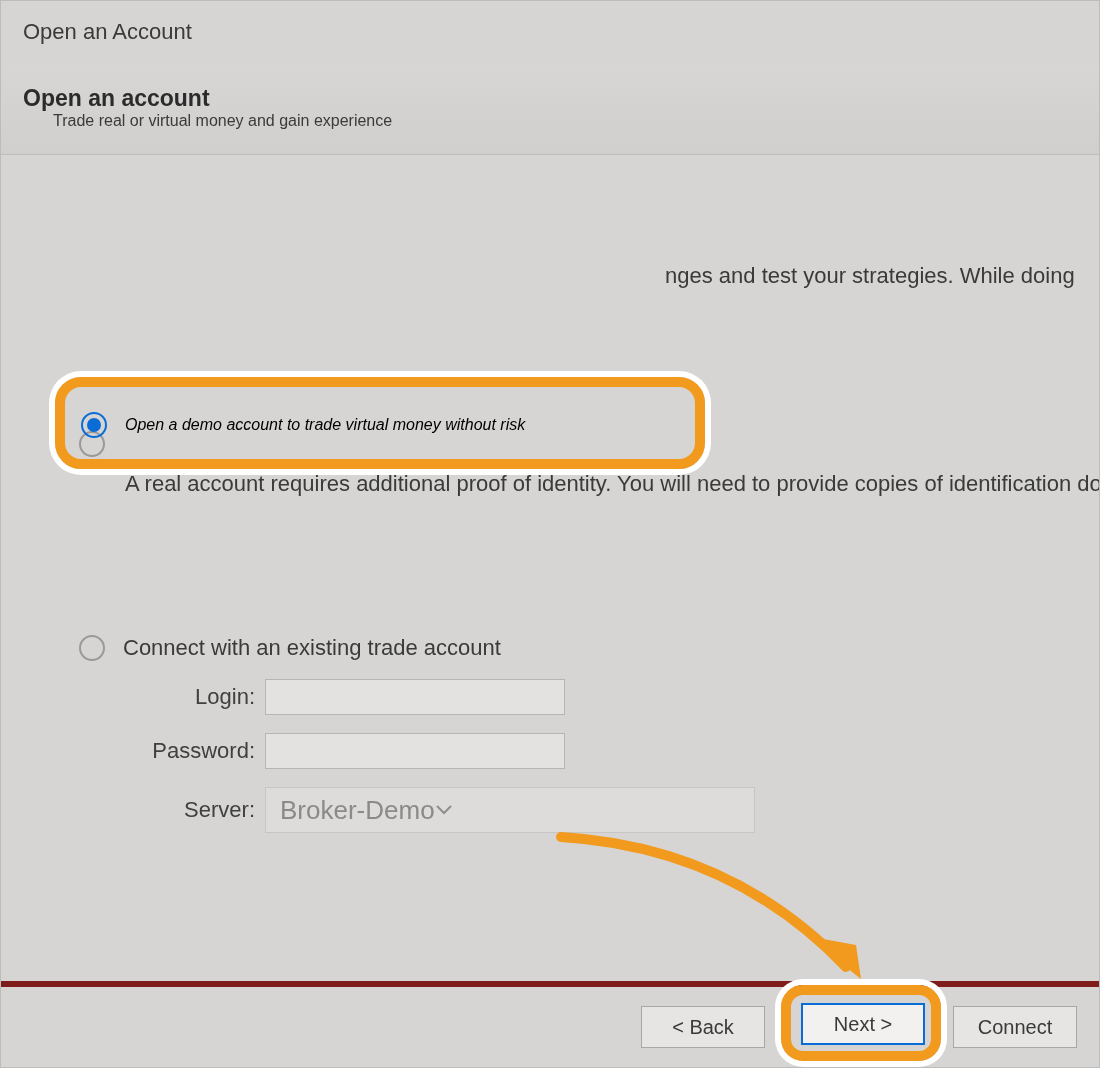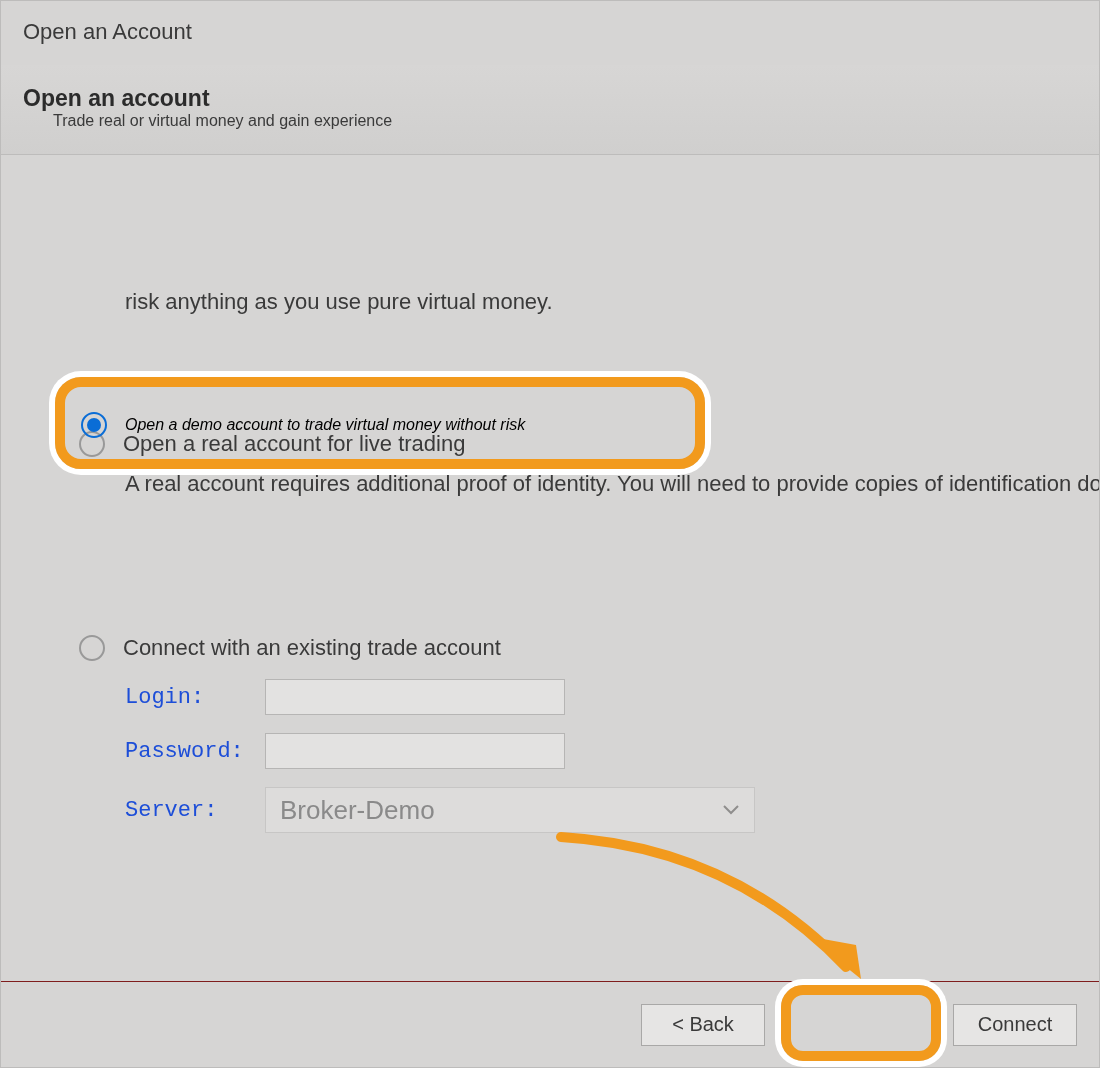--- a/index.html
+++ b/index.html
@@ -125,24 +125,23 @@
     .form-grid {
       margin-left: 46px;
       margin-top: 18px;
       display: grid;
       grid-template-columns: 130px 300px;
       row-gap: 18px;
       column-gap: 10px;
       align-items: center;
     }
     .form-grid .lbl {
-      text-align: left;
+      text-align: right;
       font-size: 22px;
-      color: #1d4ed8;
-      font-family: Liberation Mono, monospace;
+      color: #404040;
     }
     .form-grid input[type="text"],
     .form-grid input[type="password"] {
       height: 36px;
       border: 1px solid #b6b5b4;
       background: #e3e2e1;
       padding: 2px 8px;
       font-size: 18px;
       color: #555;
     }
@@ -151,32 +150,32 @@
       width: 490px;
       position: relative;
     }
     .server-select {
       width: 490px;
       height: 46px;
       border: 1px solid #c7c6c5;
       background: #dddcdb;
       display: flex;
       align-items: center;
-      justify-content: space-between;
+      justify-content: flex-start;
       padding: 14px 14px;
       font-size: 26px;
       color: #8a8a8a;
     }
     .server-select .chev svg { display: block; }
 
     .footer {
       position: absolute;
       bottom: 0; left: 0; right: 0;
       height: 86px;
-      border-top: 1px solid #7f1d1d;
+      border-top: 6px solid #7f1d1d;
       display: flex;
       justify-content: flex-end;
       align-items: center;
       gap: 14px;
       padding-right: 22px;
     }
     .btn {
       height: 42px;
       min-width: 124px;
       padding: 0 20px;
@@ -238,29 +237,28 @@
     <div class="callout-demo"></div>
 
     <div class="callout-demo-label-area">
       <span class="radio-circle selected"></span>
       <span>Open a demo account to trade virtual money without risk</span>
     </div>
 
     <div class="option-block option1-block">
       <div class="radio-row" style="visibility:hidden; height:26px;"></div>
       <div class="radio-desc" style="margin-top:30px;">
+        <span style="margin-left:540px;">nges and test your strategies. While doing</span>
         <br>
-        <span>risk anything as you use pure virtual money.</span>
       </div>
     </div>
 
     <div class="option-block option2-block">
       <div class="radio-row">
         <span class="radio-circle"></span>
-        <span>Open a real account for live trading</span>
       </div>
       <div class="radio-desc">A real account requires additional proof of identity. You will need to provide copies of identification do</div>
     </div>
 
     <div class="option-block option3-block">
       <div class="radio-row">
         <span class="radio-circle"></span>
         <span>Connect with an existing trade account</span>
       </div>
       <div class="form-grid">
@@ -293,14 +291,17 @@
 
   <div class="footer">
     <button class="btn">&lt; Back</button>
     <div style="width:160px; position:relative;">
       
     </div>
     <button class="btn">Connect</button>
   </div>
 
   <div class="callout-next"></div>
+  <div class="next-btn-holder">
+    <button class="btn primary" style="min-width:124px;">Next &gt;</button>
+  </div>
 
 </div>
 
 </body></html>

